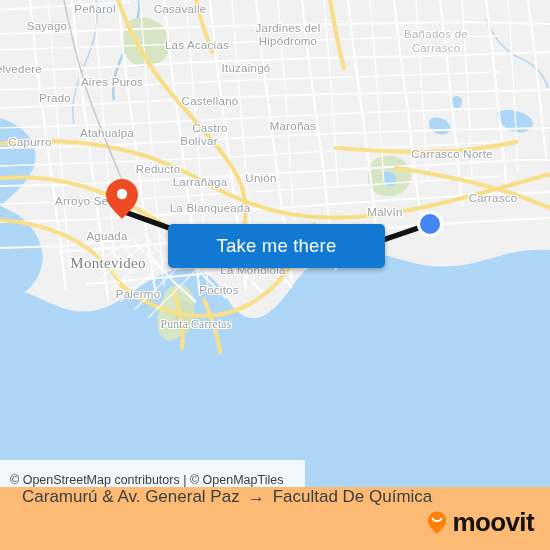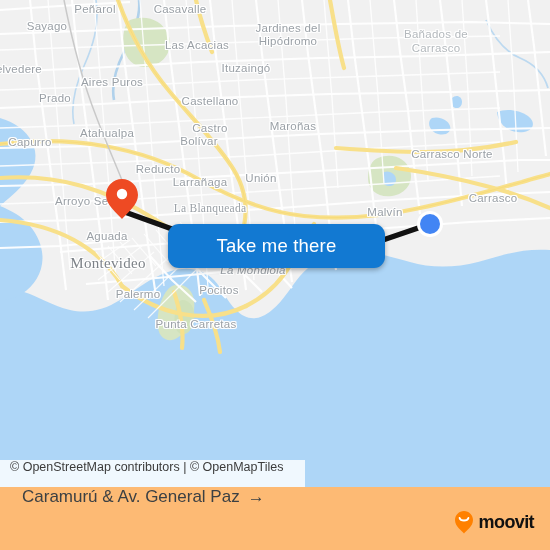--- a/index.html
+++ b/index.html
@@ -72,41 +72,41 @@
     pointer-events: none;
   }
 
   #cta {
     position: absolute;
     left: 168px;
     top: 224px;
     width: 217px;
     height: 44px;
     background: #1279d2;
-    border-radius: 11px;
+    border-radius: 5px;
     box-shadow: 0 2px 5px rgba(0,0,0,0.30);
     color: #ffffff;
     font-size: 18.5px;
     display: flex;
     align-items: center;
     justify-content: center;
     letter-spacing: 0.2px;
     cursor: pointer;
   }
 
   
   #attribution {
     position: absolute;
     left: 0;
     top: 460px;
     width: 305px;
     height: 27px;
     background: rgba(255,255,255,0.82);
     display: flex;
-    align-items: flex-start;
+    align-items: flex-end;
     padding-left: 10px;
     box-sizing: border-box;
     font-size: 12.5px;
     color: #3c3c3c;
     white-space: nowrap;
   }
 
   
   #footer {
     position: absolute;
@@ -133,21 +133,21 @@
   }
   #moovit-logo {
     position: absolute;
     right: 16px;
     top: 50%;
     transform: translateY(-50%);
     display: flex;
     align-items: center;
   }
   #moovit-wordmark {
-    font-size: 18px;
+    font-size: 26px;
     font-weight: bold;
     color: #111111;
     letter-spacing: -0.6px;
     margin-left: 4px;
   }
 </style>
 </head>
 <body>
 
 <div id="app">
@@ -310,28 +310,28 @@
         <div class="maplabel" style="left: 293px; top: 120px;">Maroñas</div>
         <div class="maplabel" style="left: 107px; top: 127px;">Atahualpa</div>
         <div class="maplabel" style="left: 199px; top: 135px;">Bolívar</div>
         <div class="maplabel" style="left: 452px; top: 148px;">Carrasco Norte</div>
         <div class="maplabel" style="left: 30px; top: 136px;">Capurro</div>
         <div class="maplabel" style="left: 118px; top: 163px; margin-left: 40px;">Reducto</div>
         <div class="maplabel" style="left: 200px; top: 176px;">Larrañaga</div>
         <div class="maplabel" style="left: 261px; top: 172px;">Unión</div>
         <div class="maplabel" style="left: 493px; top: 192px;">Carrasco</div>
         <div class="maplabel" style="left: 88px; top: 195px;">Arroyo Seco</div>
-        <div class="maplabel" style="left: 210px; top: 202px; font-family: Liberation Serif, serif;">La Blanqueada</div>
+        <div class="maplabel" style="left: 210px; top: 202px;">La Blanqueada</div>
         <div class="maplabel" style="left: 385px; top: 206px;">Malvín</div>
         <div class="maplabel" style="left: 107px; top: 230px;">Aguada</div>
         <div class="maplabel city" style="left: 108px; top: 257px; font-family: Liberation Serif, serif;">Montevideo</div>
-        <div class="maplabel" style="left: 253px; top: 264px; font-style: italic;">La Mondiola</div>
+        <div class="maplabel" style="left: 253px; top: 264px;">La Mondiola</div>
         <div class="maplabel" style="left: 219px; top: 284px;">Pocitos</div>
         <div class="maplabel" style="left: 138px; top: 288px;">Palermo</div>
-        <div class="maplabel" style="left: 196px; top: 318px;">Punta Carretas</div>
+        <div class="maplabel" style="left: 196px; top: 318px; font-family: Liberation Serif, serif;">Punta Carretas</div>
       </div>
 
     <svg id="overlay" viewBox="0 0 550 487">
 
       <g>
         <path d="M122,211 L172,229" stroke="#121212" stroke-width="5.2" fill="none" stroke-linecap="round"></path>
         <path d="M380,241 L424,226" stroke="#121212" stroke-width="5.2" fill="none" stroke-linecap="round"></path>
       </g>
 
       <g>
@@ -351,20 +351,21 @@
 
     <div id="attribution">
       <span>© OpenStreetMap contributors | © OpenMapTiles</span>
     </div>
   </div>
 
   <div id="footer">
     <div id="footer-title">
       <span>Caramurú &amp; Av. General Paz</span>
       <span class="arrow">→</span>
+      <span>Facultad De Química</span>
     </div>
 
     <div id="moovit-logo">
       <svg width="22" height="24" viewBox="0 0 22 24">
         <path d="M11,1 C16,1 20,5 20,10 C20,16.5 13.5,20.5 11,23.5 C8.5,20.5 2,16.5 2,10 C2,5 6,1 11,1 Z" fill="#ff8000"></path>
         <path d="M6.6,8 C7.6,11.4 14.4,11.4 15.4,8" stroke="#ffffff" stroke-width="1.9" fill="none" stroke-linecap="round"></path>
       </svg>
       <span id="moovit-wordmark">moovit</span>
     </div>
   </div>

